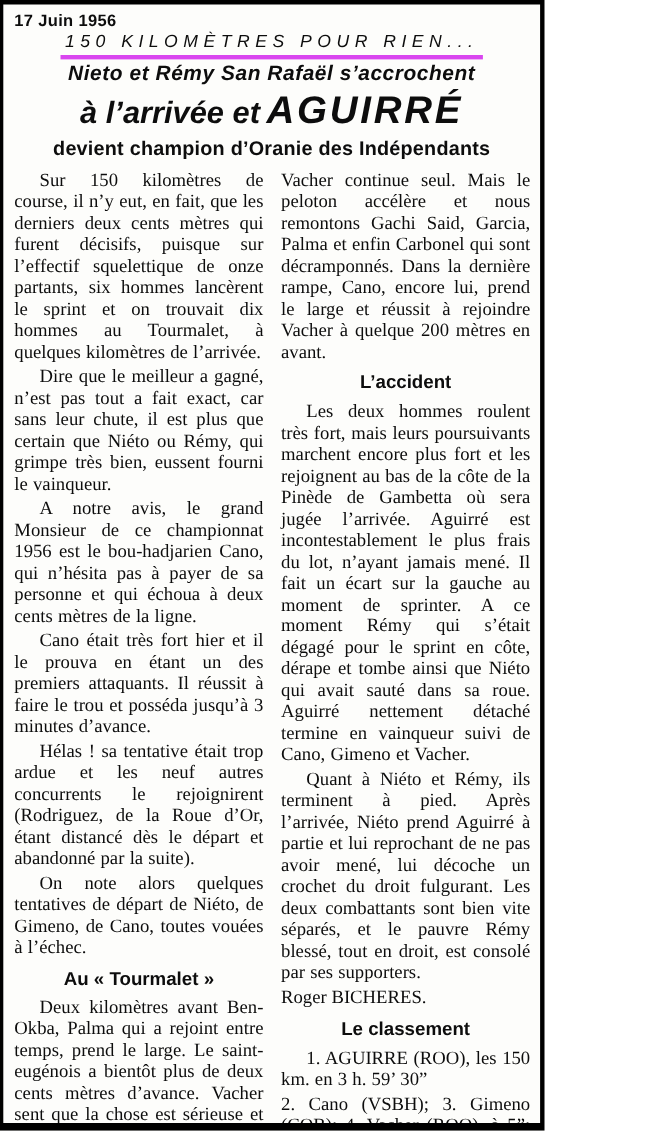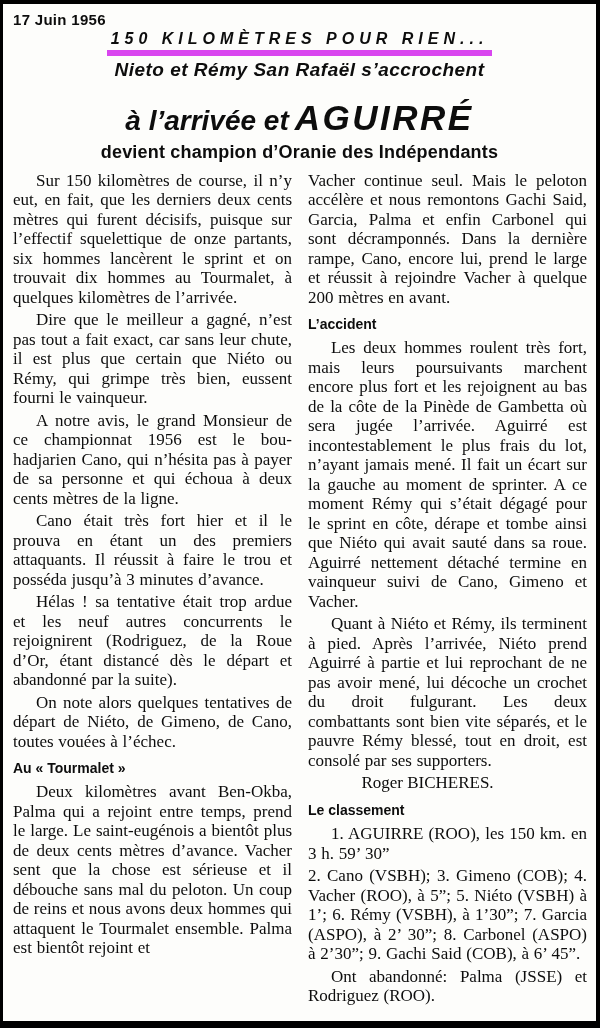--- a/index.html
+++ b/index.html
@@ -2,21 +2,21 @@
 <html lang="fr"><head>
 <meta charset="utf-8">
 <style>
   html, body {
     margin: 0;
     padding: 0;
     background: #ffffff;
   }
   .page {
     position: relative;
-    width: 600px;
+    width: 495px;
     height: 1028px;
     box-sizing: border-box;
     background: #fdfdfb;
     border-top: 4px solid #000;
     border-left: 3px solid #000;
     border-right: 4px solid #000;
     border-bottom: 7px solid #000;
     overflow: hidden;
     color: #0d0d0d;
     font-family: "Liberation Serif", serif;
@@ -29,42 +29,42 @@
     letter-spacing: 0.3px;
   }
   .kicker {
     text-align: center;
     margin-top: 2px;
   }
   .kicker-text {
     display: inline-block;
     font-family: "Liberation Sans", sans-serif;
     font-style: italic;
-    font-weight: bold;
+    font-weight: normal;
     font-size: 16px;
     letter-spacing: 5px;
-    border-bottom: 6px solid #d946ef;
+    border-bottom: 4px solid #d946ef;
     padding: 0 4px 2px 4px;
   }
   .headline {
     text-align: center;
     margin: 3px 6px 0 6px;
     font-family: "Liberation Sans", sans-serif;
     font-weight: bold;
     line-height: 1.18;
   }
   .hl1 {
     font-style: italic;
     font-size: 19px;
     letter-spacing: 0.5px;
   }
   .hl2 {
     font-style: italic;
     font-size: 28px;
-    margin-top: 16px;
+    margin-top: 1px;
   }
   .hl2-name {
     font-size: 35px;
     letter-spacing: 2.5px;
     margin-left: 6px;
   }
   .hl3 {
     font-size: 18px;
     letter-spacing: 0.2px;
     margin-top: 3px;
@@ -86,27 +86,27 @@
     text-align: justify;
     text-indent: 1.35em;
     word-spacing: 0.5px;
   }
   .col p.flush {
     text-indent: 0;
   }
   .subhead {
     font-family: "Liberation Sans", sans-serif;
     font-weight: bold;
-    font-size: 14px;
-    text-align: left;
+    font-size: 17px;
+    text-align: center;
     margin: 9px 0 6px 0;
   }
   .byline {
     font-size: 17px;
-    text-align: center;
+    text-align: left;
     padding-right: 40px;
     margin: 3px 0 4px 0;
   }
 </style>
 </head>
 <body>
 
 <div class="page">
 
   <div class="date">17 Juin 1956</div>

